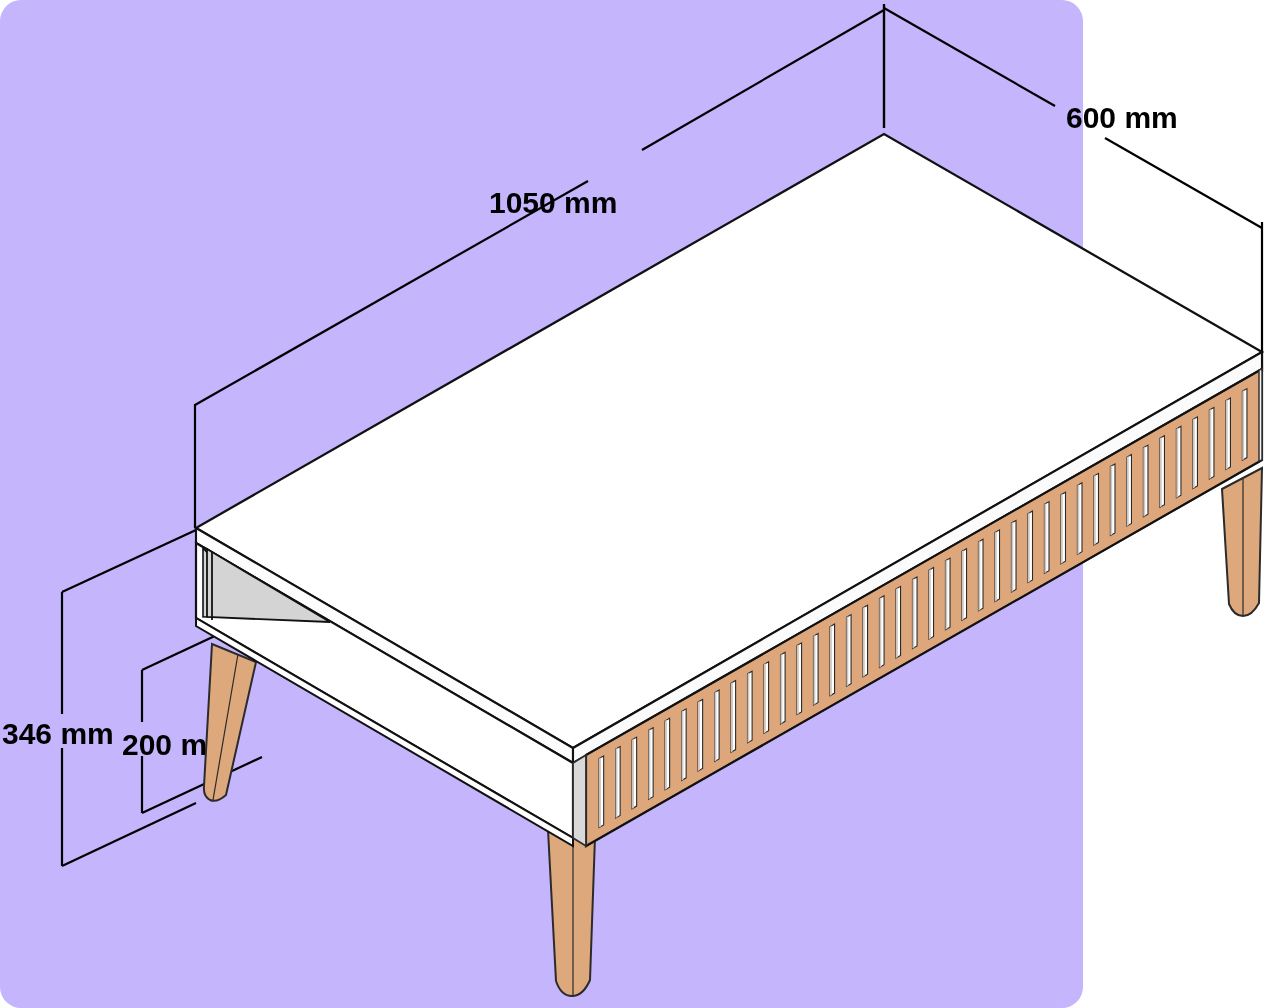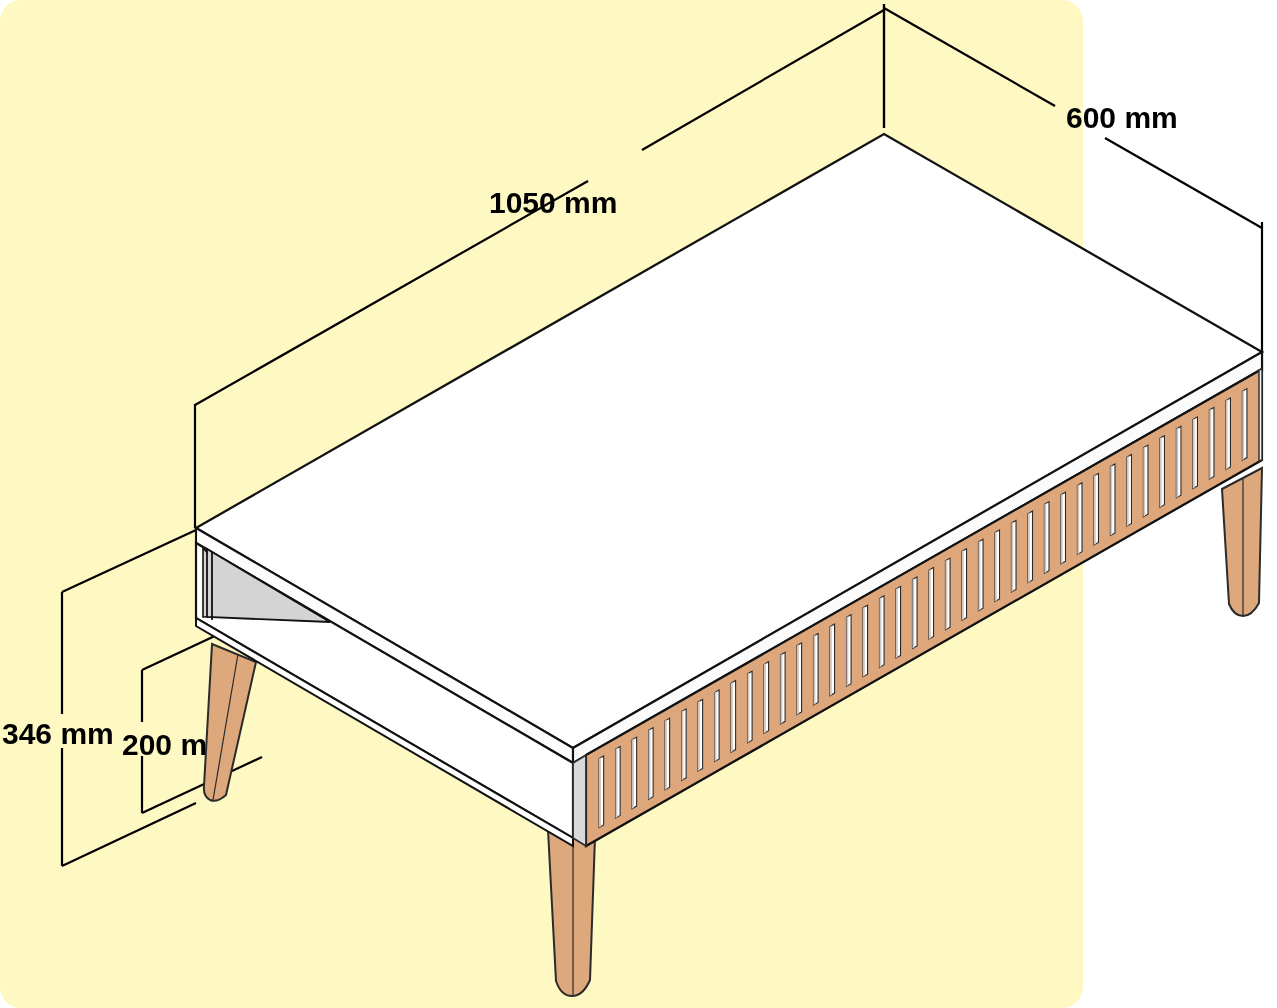--- a/index.html
+++ b/index.html
@@ -10,21 +10,21 @@
   body {
     width: 1277px;
     height: 1008px;
     overflow: hidden;
     font-family: "Liberation Sans", sans-serif;
   }
   #drawing-root {
     position: relative;
     width: 1083px;
     height: 1008px;
-    background: #fef9c3;
+    background: #c4b5fd;
     border-radius: 21px;
   }
   svg#technical-drawing {
     display: block;
     width: 1277px;
     height: 1008px;
   }
   .dim-line {
     stroke: #000000;
     stroke-width: 2.2;

